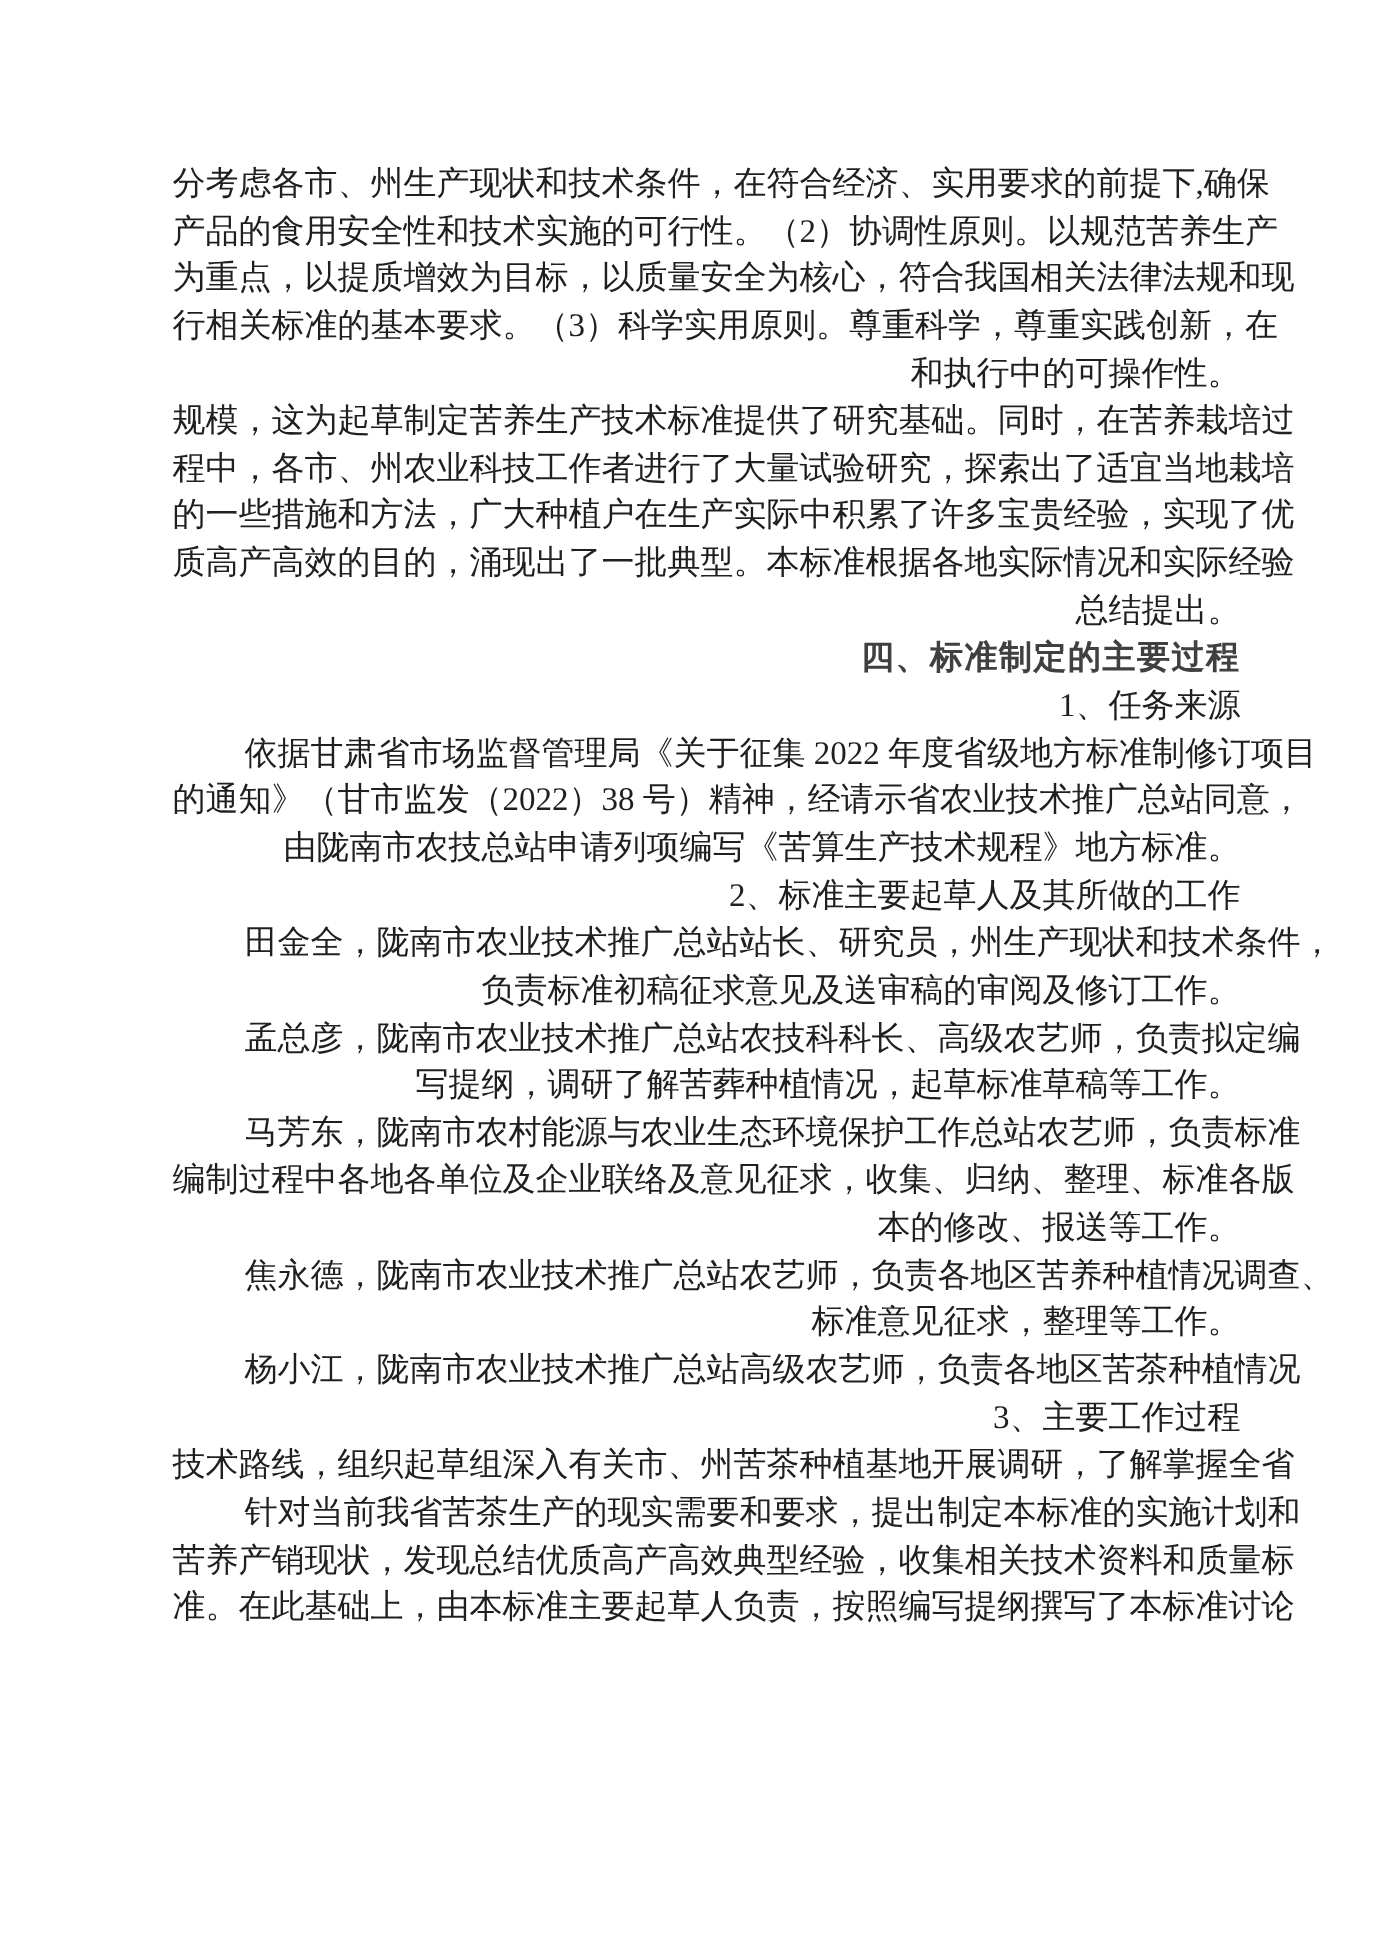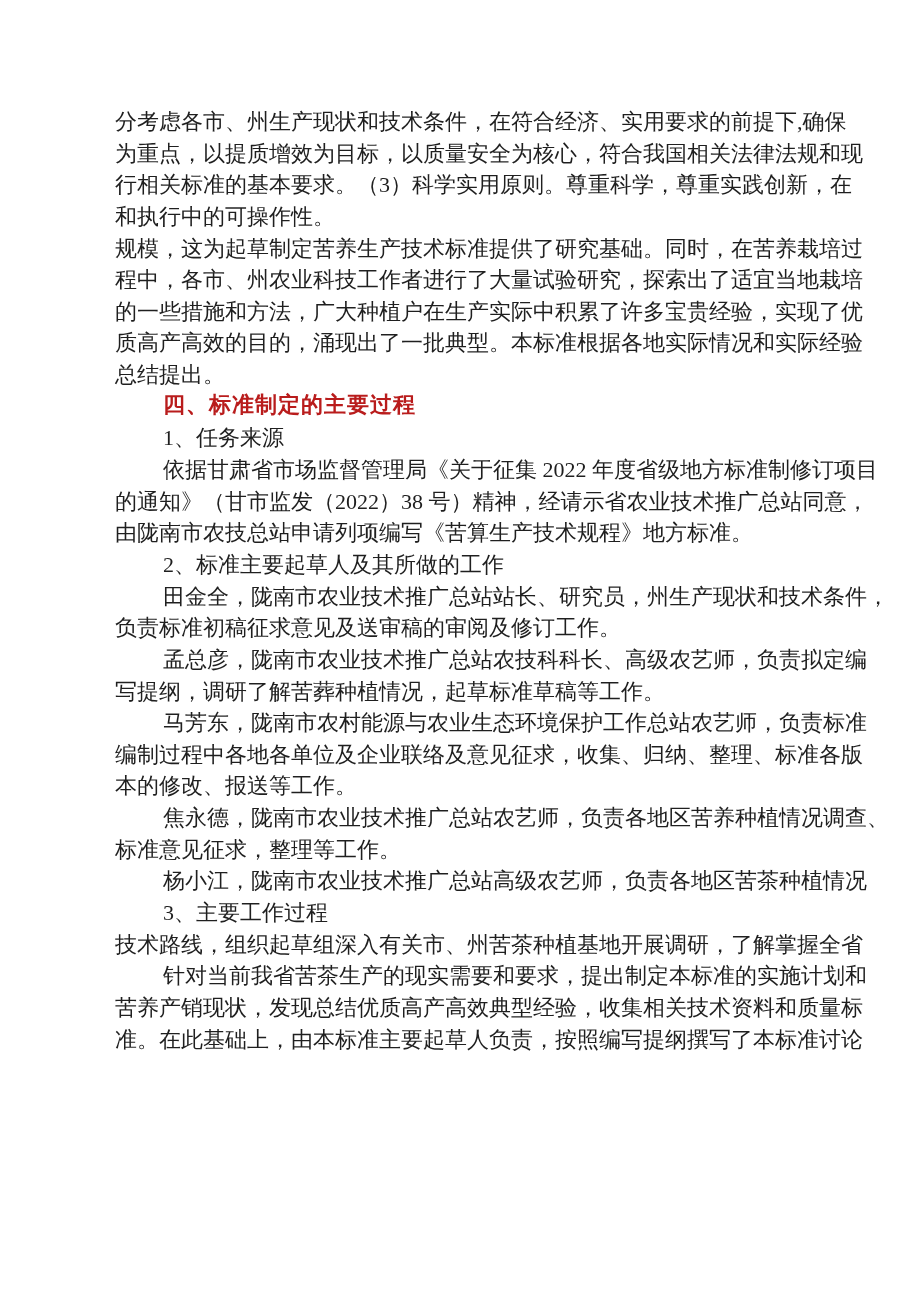--- a/index.html
+++ b/index.html
@@ -7,52 +7,54 @@
     padding: 0;
     background: #e8e8e8;
   }
   .page {
     position: relative;
     width: 920px;
     height: 1301px;
     background: #ffffff;
     overflow: hidden;
     margin: 0;
+    text-align: right;
   }
   .content {
     position: absolute;
     left: 115px;
     top: 106px;
     width: 712px;
   }
   .line {
     font-family: "Liberation Serif", "DejaVu Serif", serif;
     font-size: 22px;
     line-height: 31.65px;
     height: 31.65px;
     color: #1f1f1f;
     white-space: nowrap;
     letter-spacing: 0px;
   }
   .line.indent {
     padding-left: 48px;
   }
   .line.bold {
-    font-family: Liberation Mono, monospace;
+    font-family: Liberation Sans, sans-serif;
     font-weight: bold;
-    color: #b91c1c;
+    color: #404040;
     letter-spacing: 1px;
   }
 </style>
 </head>
 <body>
 
 <div class="page">
   <div class="content" id="content">
       <div class="line">分考虑各市、州生产现状和技术条件，在符合经济、实用要求的前提下,确保</div>
+      <div class="line">产品的食用安全性和技术实施的可行性。（2）协调性原则。以规范苦养生产</div>
       <div class="line">为重点，以提质增效为目标，以质量安全为核心，符合我国相关法律法规和现</div>
       <div class="line">行相关标准的基本要求。（3）科学实用原则。尊重科学，尊重实践创新，在</div>
       <div class="line">和执行中的可操作性。</div>
       <div class="line">规模，这为起草制定苦养生产技术标准提供了研究基础。同时，在苦养栽培过</div>
       <div class="line">程中，各市、州农业科技工作者进行了大量试验研究，探索出了适宜当地栽培</div>
       <div class="line">的一些措施和方法，广大种植户在生产实际中积累了许多宝贵经验，实现了优</div>
       <div class="line">质高产高效的目的，涌现出了一批典型。本标准根据各地实际情况和实际经验</div>
       <div class="line">总结提出。</div>
       <div class="line indent bold">四、标准制定的主要过程</div>
       <div class="line indent">1、任务来源</div>

